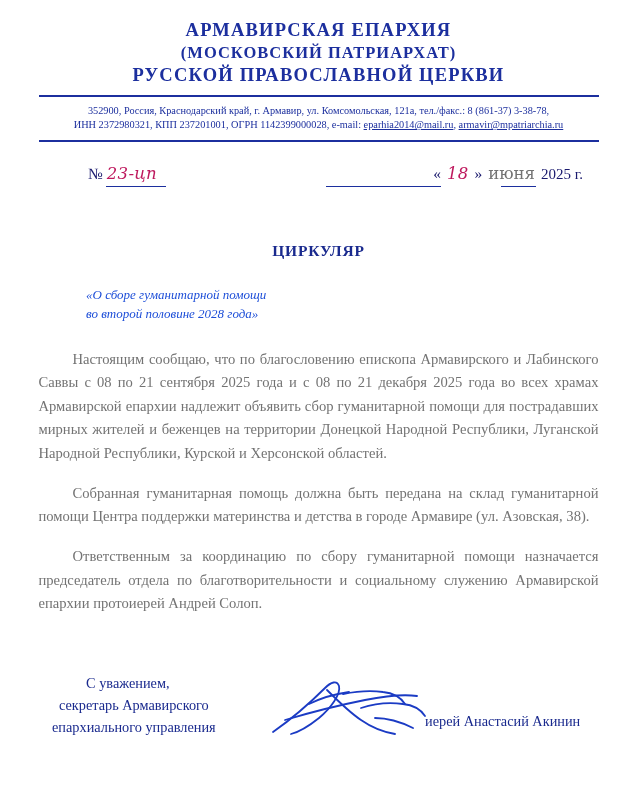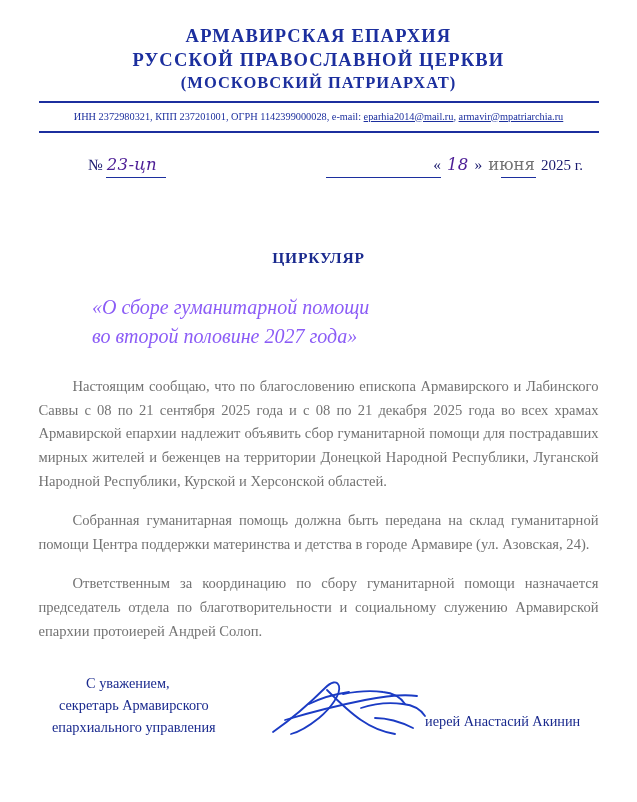--- a/index.html
+++ b/index.html
@@ -13,21 +13,21 @@
     font-family: "Liberation Serif", serif;
     color: #1a1a6e;
     position: relative;
     overflow: hidden;
   }
   .page {
     position: relative;
     width: 637px;
     height: 778px;
     box-sizing: border-box;
-    padding: 14px;
+    padding: 8px;
   }
 
   
   .letterhead {
     text-align: center;
     padding-top: 10px;
   }
   .lh-line {
     color: #1c2f9e;
     font-family: "Liberation Serif", serif;
@@ -83,21 +83,21 @@
     top: 0;
     display: flex;
     align-items: baseline;
     gap: 4px;
   }
   .num-sign { font-size: 15.5px; }
   .handwritten {
     font-family: "DejaVu Serif", serif;
     font-style: italic;
     font-size: 16.5px;
-    color: #4c1d95;
+    color: #be185d;
     letter-spacing: 0.3px;
   }
   .num-underline {
     position: absolute;
     left: 60px;
     top: 22px;
     width: 60px;
     height: 1.3px;
     background: #1c2f9e;
   }
@@ -128,35 +128,35 @@
     position: absolute;
     right: 55px;
     top: 22px;
     width: 35px;
     height: 1.3px;
     background: #1c2f9e;
   }
 
   
   .doc-title {
-    margin-top: 64px;
+    margin-top: 48px;
     text-align: center;
     font-weight: bold;
     font-size: 15.5px;
     letter-spacing: 0.8px;
     color: #1a2a8e;
   }
 
   
   .subject {
     margin: 26px 0 0 78px;
     font-style: italic;
-    font-size: 20px;
+    font-size: 13px;
     line-height: 1.45;
-    color: #8b5cf6;
+    color: #1d4ed8;
   }
 
   
   .body-text {
     margin: 24px auto 0 auto;
     width: 560px;
     font-size: 14.6px;
     line-height: 1.62;
     text-align: justify;
     color: #737373;
@@ -200,24 +200,25 @@
     pointer-events: none;
   }
 </style>
 </head>
 <body>
 
 <div class="page">
 
   <div class="letterhead">
     <div class="lh-line lh-1">АРМАВИРСКАЯ ЕПАРХИЯ</div>
+    <div class="lh-line lh-3">(МОСКОВСКИЙ ПАТРИАРХАТ)</div>
     <div class="lh-line lh-2">РУССКОЙ ПРАВОСЛАВНОЙ ЦЕРКВИ</div>
-    <div class="lh-line lh-3">(МОСКОВСКИЙ ПАТРИАРХАТ)</div>
     <div class="rule"></div>
     <div class="contacts">
+      <div>352900, Россия, Краснодарский край, г. Армавир, ул. Комсомольская, 121а, тел./факс.: 8 (861-37) 3-38-78,</div>
       <div><span>ИНН 2372980321, КПП 237201001, ОГРН 1142399000028, e-mail: </span><span class="email-link">eparhia2014@mail.ru</span><span>, </span><span class="email-link">armavir@mpatriarchia.ru</span></div>
     </div>
     <div class="rule2"></div>
   </div>
 
   <div class="numdate">
     <div class="num-block">
       <span class="num-sign">№</span>
       <span class="handwritten">23-цп</span>
     </div>
@@ -231,26 +232,26 @@
       <span class="date-year">2025 г.</span>
     </div>
     <div class="date-underline-1"></div>
     <div class="date-underline-2"></div>
   </div>
 
   <div class="doc-title">ЦИРКУЛЯР</div>
 
   <div class="subject">
     <div>«О сборе гуманитарной помощи</div>
-    <div>во второй половине 2027 года»</div>
+    <div>во второй половине 2028 года»</div>
   </div>
 
   <div class="body-text">
     <p>Настоящим сообщаю, что по благословению епископа Армавирского и Лабинского Саввы с 08 по 21 сентября 2025 года и с 08 по 21 декабря 2025 года во всех храмах Армавирской епархии надлежит объявить сбор гуманитарной помощи для пострадавших мирных жителей и беженцев на территории Донецкой Народной Республики, Луганской Народной Республики, Курской и Херсонской областей.</p>
-    <p>Собранная гуманитарная помощь должна быть передана на склад гуманитарной помощи Центра поддержки материнства и детства в городе Армавире (ул. Азовская, 24).</p>
+    <p>Собранная гуманитарная помощь должна быть передана на склад гуманитарной помощи Центра поддержки материнства и детства в городе Армавире (ул. Азовская, 38).</p>
     <p>Ответственным за координацию по сбору гуманитарной помощи назначается председатель отдела по благотворительности и социальному служению Армавирской епархии протоиерей Андрей Солоп.</p>
   </div>
 
   <div class="signature">
     <div class="sig-left">
       <div class="l1">С уважением,</div>
       <div class="l2">секретарь Армавирского</div>
       <div class="l3">епархиального управления</div>
     </div>
     <div class="sig-name">иерей Анастасий Акинин</div>

